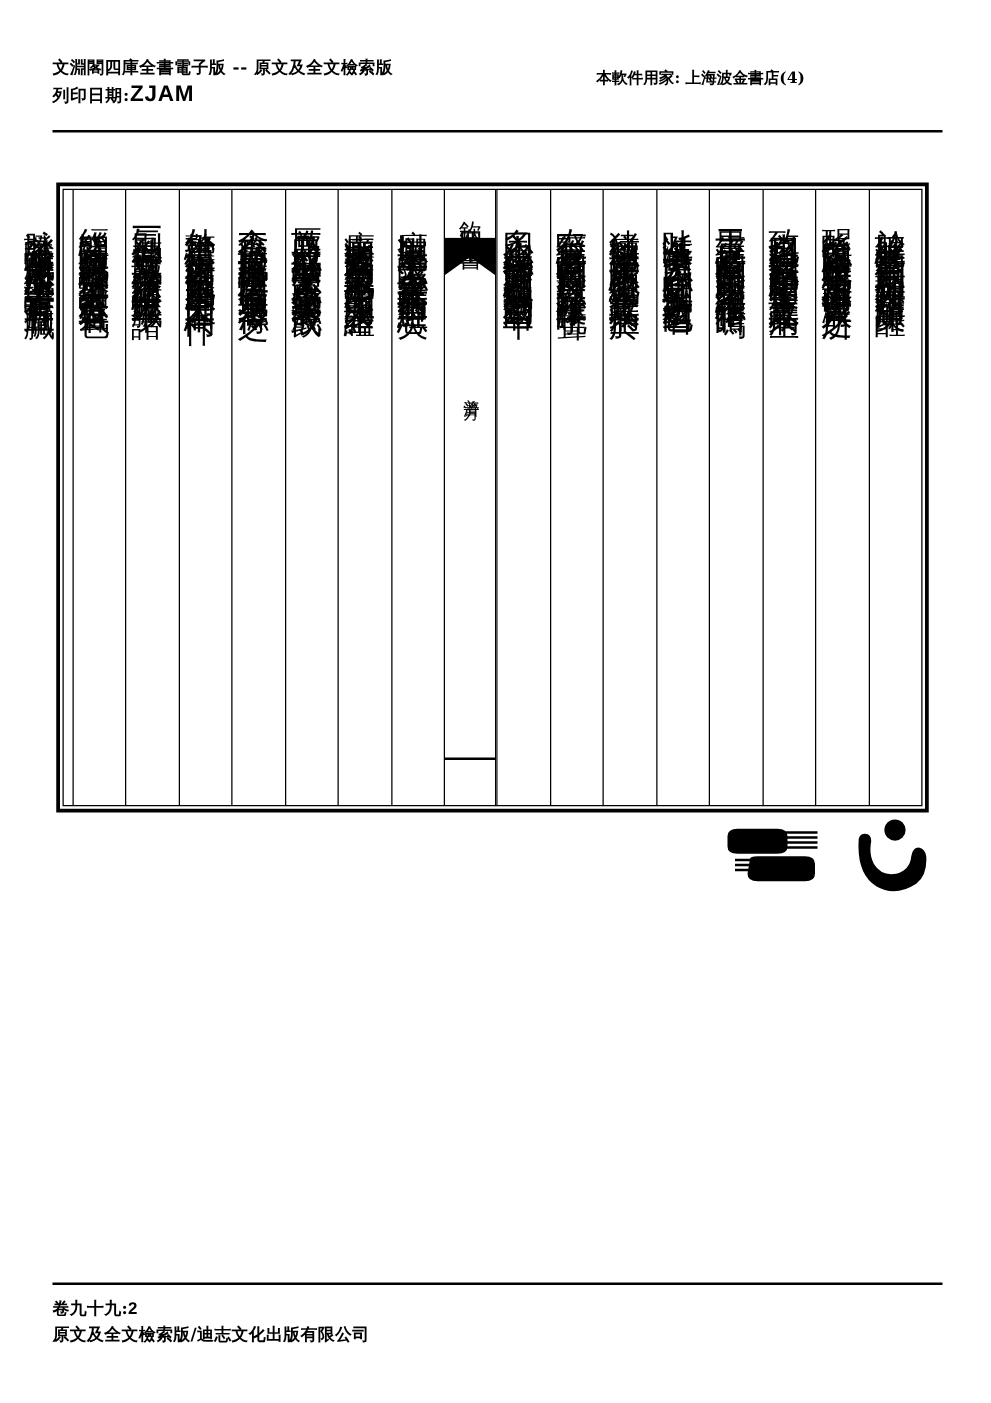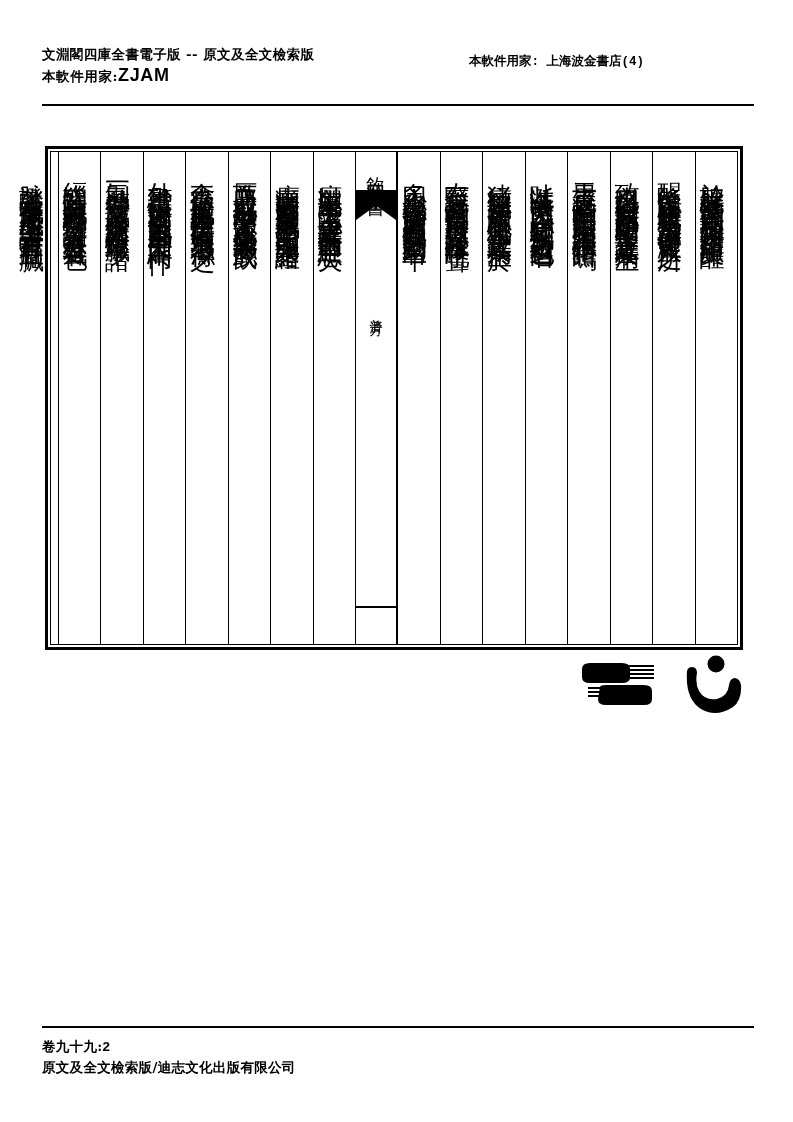--- a/index.html
+++ b/index.html
@@ -37,21 +37,21 @@
   .hdr-right {
     position: absolute;
     right: 28px; top: 48px;
     font-size: 12.5px;
     font-weight: bold;
     line-height: 28px;
     color: #000;
     text-align: right;
     white-space: nowrap;
   }
-  .hdr-right .line { display: block; font-family: Liberation Mono, monospace; }
+  .hdr-right .line { display: block; }
   .hdr-right .paren { font-family: "Liberation Serif", serif; }
   .hdr-rule {
     position: absolute;
     left: 42px; top: 104px;
     width: 712px; height: 2px;
     background: #000;
   }
 
   
   .book-frame {
@@ -176,21 +176,21 @@
   .ftr-text .line { display: block; }
   .ftr-text .mono { font-family: "Liberation Sans", sans-serif; }
 </style>
 </head>
 <body>
 
 <div class="page-header">
 
   <div class="hdr-left">
     <span class="line">文淵閣四庫全書電子版 -- 原文及全文檢索版</span>
-    <span class="line userline"><span>本軟件用家:</span><span class="userval">ZJAM</span></span>
+    <span class="line userline"><span>列印日期:</span><span class="userval">ZJAM</span></span>
   </div>
 
   <div class="hdr-right">
     <span class="line">本軟件用家: 上海波金書店(4)</span>
   </div>
 
   <div class="hdr-rule"></div>
 </div>
 
 <div class="book-frame">

